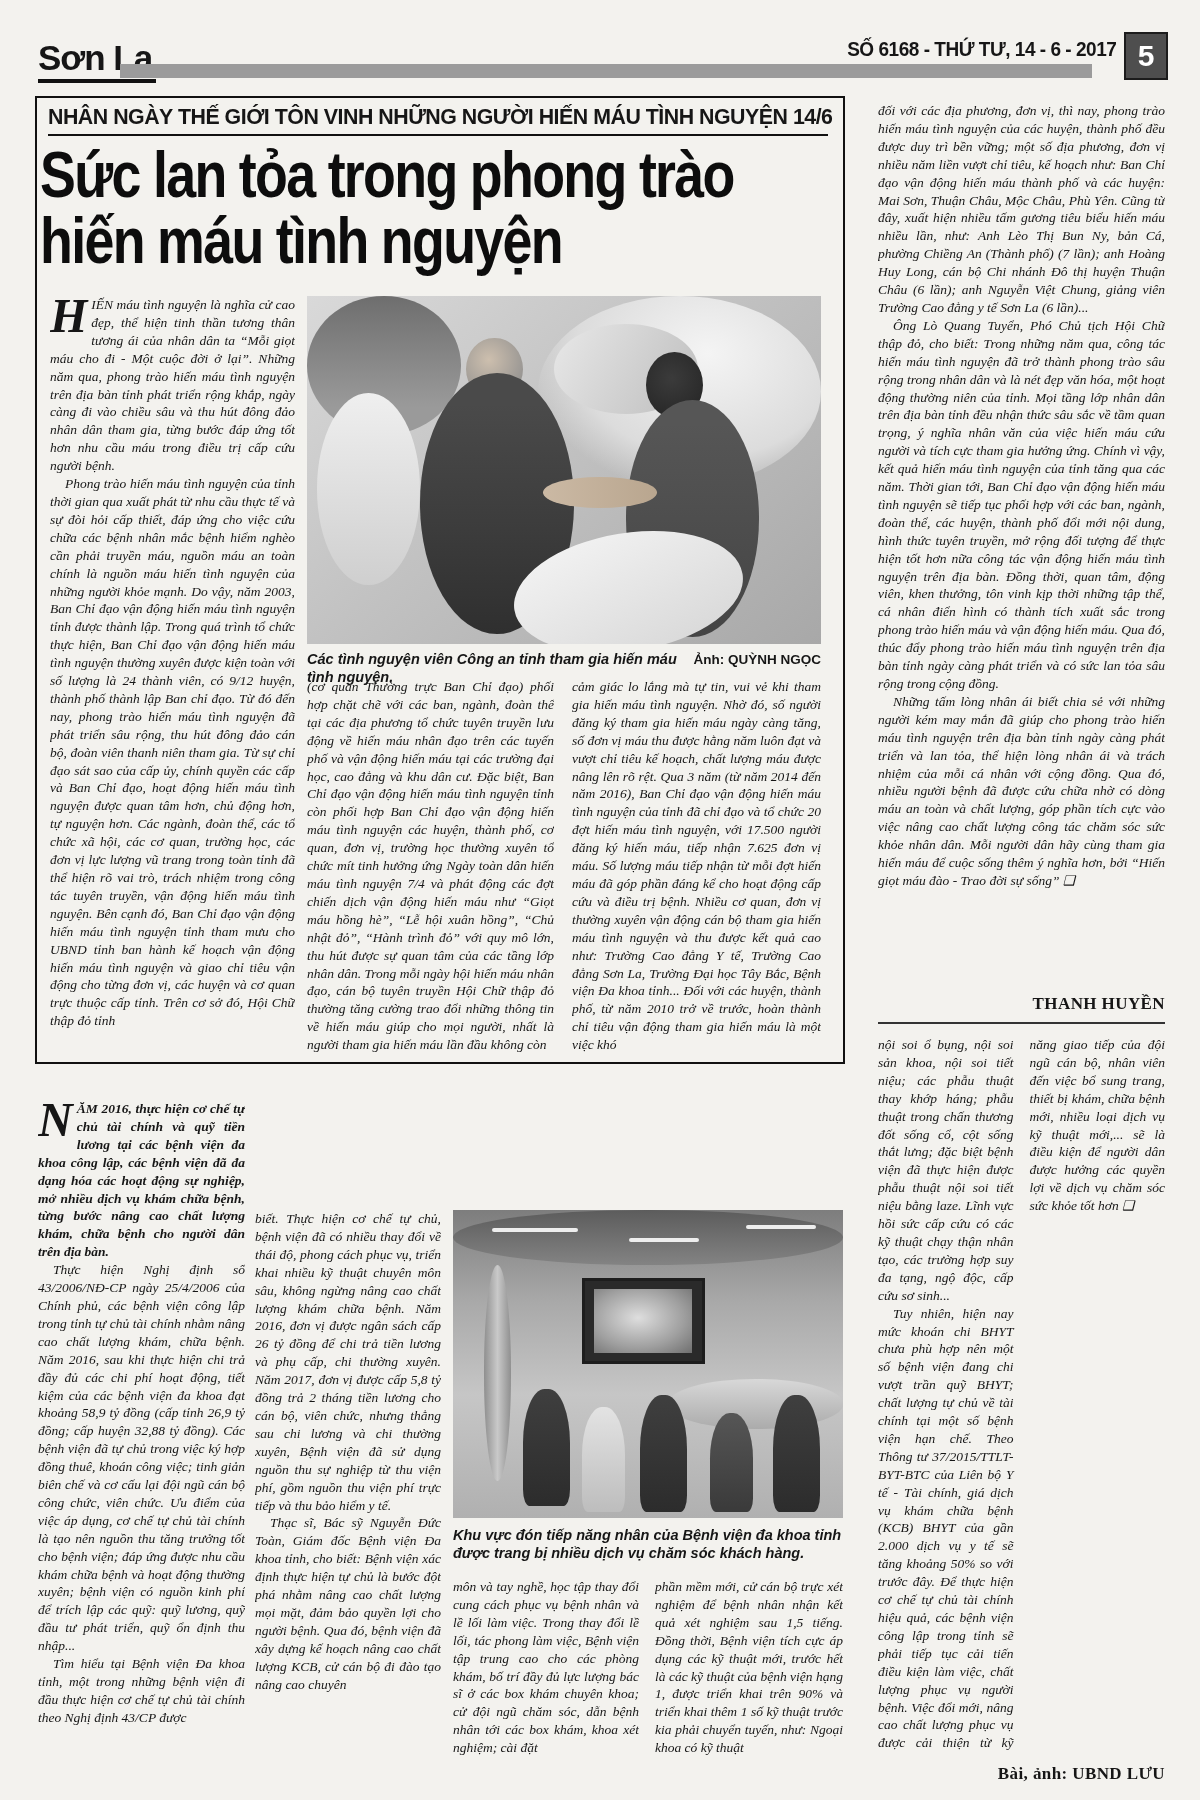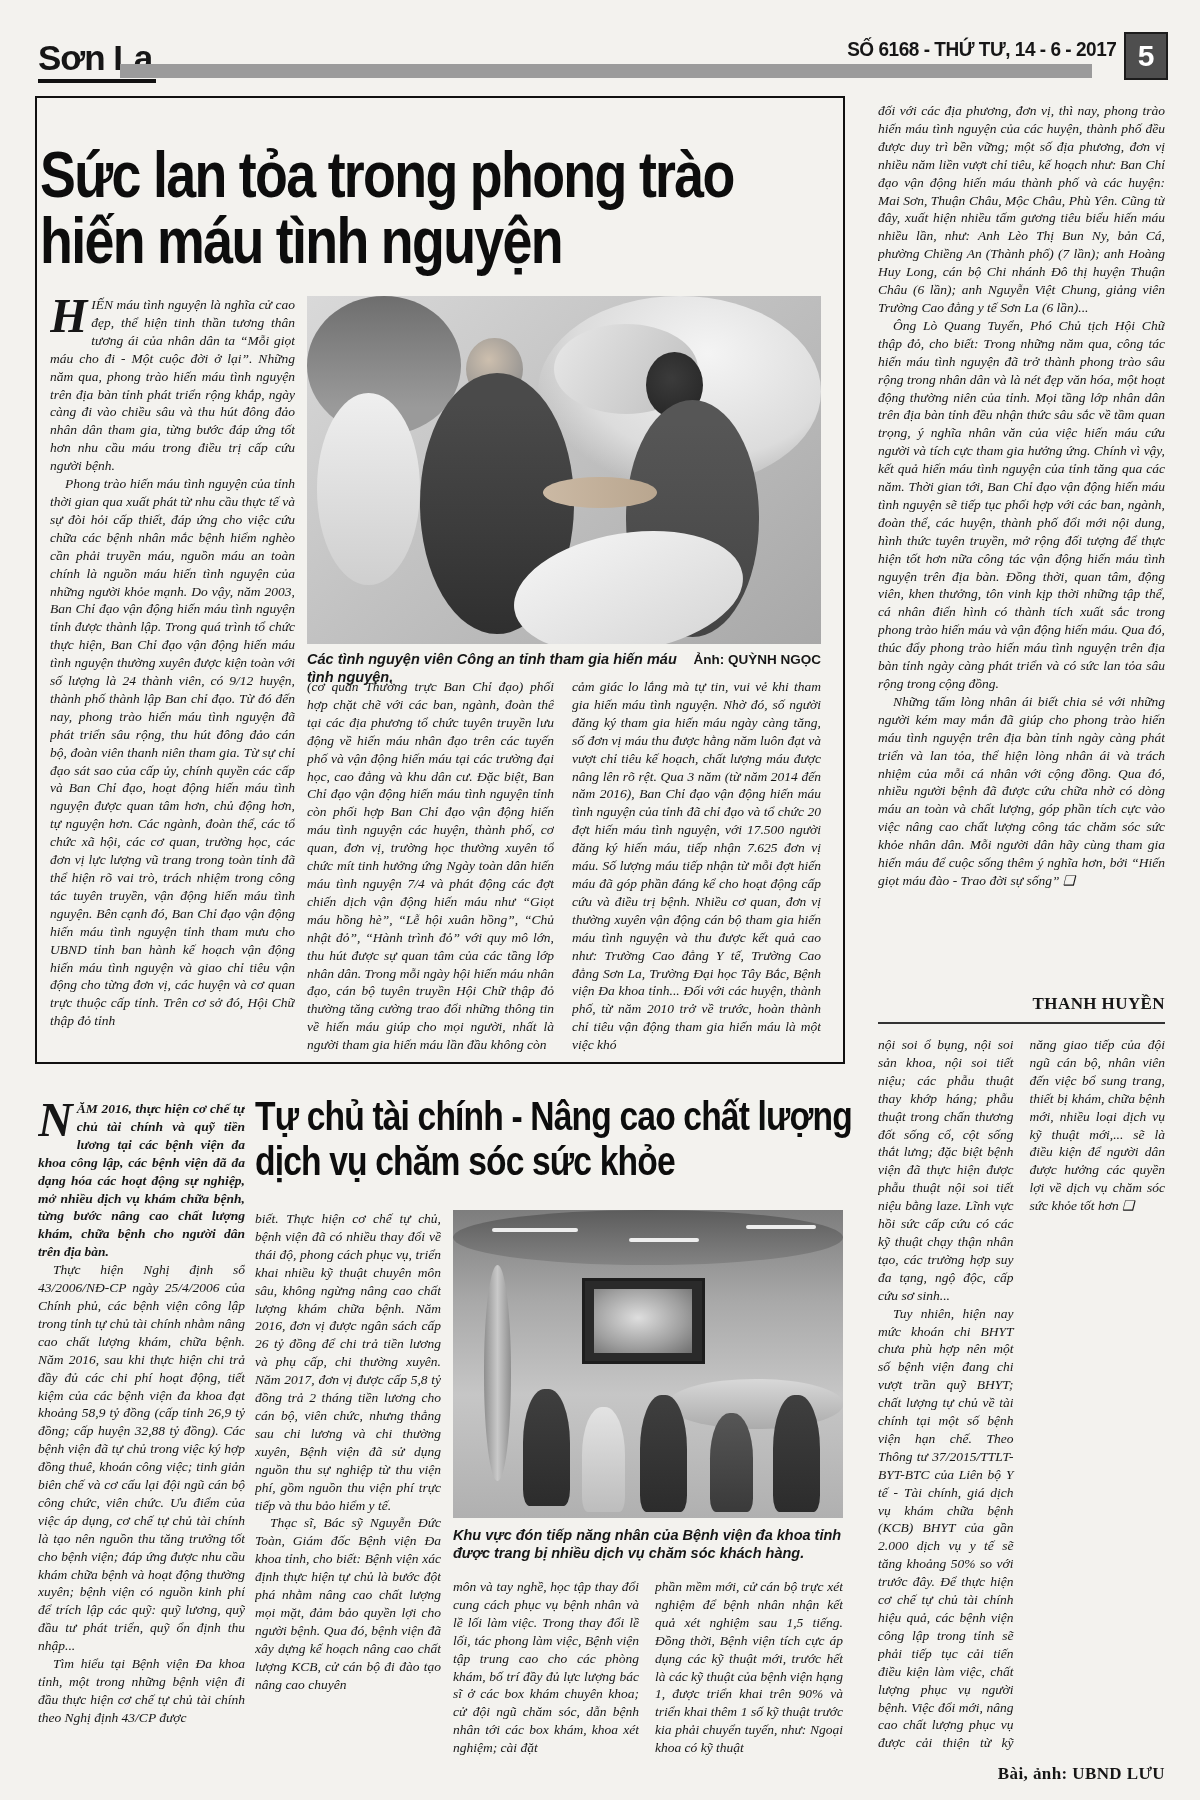--- a/index.html
+++ b/index.html
@@ -88,20 +88,23 @@
     <span class="masthead">Sơn La</span>
   </div>
   <div class="abs graybar" style="left:120px;top:64px;width:972px;height:14px;"></div>
   <div class="abs issue" style="right:84px;top:38px;">SỐ 6168 - THỨ TƯ, 14 - 6 - 2017</div>
   <div class="abs pagenum" style="right:32px;top:32px;width:40px;height:44px;">
     <span>5</span>
   </div>
 
   <div class="abs box1" style="left:35px;top:96px;width:806px;height:964px;"></div>
 
+  <div class="abs kickline" style="left:48px;top:104px;width:780px;height:30px;">
+    <div class="kicker">NHÂN NGÀY THẾ GIỚI TÔN VINH NHỮNG NGƯỜI HIẾN MÁU TÌNH NGUYỆN 14/6</div>
+  </div>
 
   <div class="abs" style="left:40px;top:142px;width:790px;height:148px;overflow:visible;">
     <div class="headline1">
       <div>Sức lan tỏa trong phong trào</div>
       <div>hiến máu tình nguyện</div>
     </div>
   </div>
 
   <div class="abs body-col" style="left:50px;top:296px;width:245px;height:758px;">
     <p class="first"><span class="dropcap">H</span><span>IẾN máu tình nguyện là nghĩa cử cao đẹp, thể hiện tinh thần tương thân tương ái của nhân dân ta “Mỗi giọt máu cho đi - Một cuộc đời ở lại”. Những năm qua, phong trào hiến máu tình nguyện trên địa bàn tỉnh phát triển rộng khắp, ngày càng đi vào chiều sâu và thu hút đông đảo nhân dân tham gia, từng bước đáp ứng tốt hơn nhu cầu máu trong điều trị cấp cứu người bệnh.</span></p>
@@ -140,26 +143,20 @@
   <div class="abs byline" style="left:878px;top:994px;width:287px;">THANH HUYỀN</div>
 
   <div class="abs rule" style="left:878px;top:1022px;width:287px;height:2px;"></div>
 
   <div class="abs body-col" style="left:38px;top:1100px;width:207px;height:688px;">
     <p class="first intro-bold"><span class="dropcap">N</span><span>ĂM 2016, thực hiện cơ chế tự chủ tài chính và quỹ tiền lương tại các bệnh viện đa khoa công lập, các bệnh viện đã đa dạng hóa các hoạt động sự nghiệp, mở nhiều dịch vụ khám chữa bệnh, từng bước nâng cao chất lượng khám, chữa bệnh cho người dân trên địa bàn.</span></p>
     <p>Thực hiện Nghị định số 43/2006/NĐ-CP ngày 25/4/2006 của Chính phủ, các bệnh viện công lập trong tỉnh tự chủ tài chính nhằm nâng cao chất lượng khám, chữa bệnh. Năm 2016, sau khi thực hiện chi trả đầy đủ các chi phí hoạt động, tiết kiệm của các bệnh viện đa khoa đạt khoảng 58,9 tỷ đồng (cấp tỉnh 26,9 tỷ đồng; cấp huyện 32,88 tỷ đồng). Các bệnh viện đã tự chủ trong việc ký hợp đồng thuê, khoán công việc; tinh giản biên chế và cơ cấu lại đội ngũ cán bộ công chức, viên chức. Ưu điểm của việc áp dụng, cơ chế tự chủ tài chính là tạo nên nguồn thu tăng trưởng tốt cho bệnh viện; đáp ứng được nhu cầu khám chữa bệnh và hoạt động thường xuyên; bệnh viện có nguồn kinh phí để trích lập các quỹ: quỹ lương, quỹ đầu tư phát triển, quỹ ổn định thu nhập...</p>
     <p>Tìm hiểu tại Bệnh viện Đa khoa tỉnh, một trong những bệnh viện đi đầu thực hiện cơ chế tự chủ tài chính theo Nghị định 43/CP được</p>
   </div>
 
-  <div class="abs" style="left:255px;top:1094px;width:590px;height:100px;">
-    <div class="headline2">
-      <div>Tự chủ tài chính - Nâng cao chất lượng</div>
-      <div>dịch vụ chăm sóc sức khỏe</div>
-    </div>
-  </div>
 
   <div class="abs body-col" style="left:255px;top:1210px;width:186px;height:578px;">
     <p class="first">biết. Thực hiện cơ chế tự chủ, bệnh viện đã có nhiều thay đổi về thái độ, phong cách phục vụ, triển khai nhiều kỹ thuật chuyên môn sâu, không ngừng nâng cao chất lượng khám chữa bệnh. Năm 2016, đơn vị được ngân sách cấp 26 tỷ đồng để chi trả tiền lương và phụ cấp, chi thường xuyên. Năm 2017, đơn vị được cấp 5,8 tỷ đồng trả 2 tháng tiền lương cho cán bộ, viên chức, nhưng thẳng sau chi lương và chi thường xuyên, Bệnh viện đã sử dụng nguồn thu sự nghiệp từ thu viện phí, gồm nguồn thu viện phí trực tiếp và thu bảo hiểm y tế.</p>
     <p>Thạc sĩ, Bác sỹ Nguyễn Đức Toàn, Giám đốc Bệnh viện Đa khoa tỉnh, cho biết: Bệnh viện xác định thực hiện tự chủ là bước đột phá nhằm nâng cao chất lượng mọi mặt, đảm bảo quyền lợi cho người bệnh. Qua đó, bệnh viện đã xây dựng kế hoạch nâng cao chất lượng KCB, cử cán bộ đi đào tạo nâng cao chuyên</p>
   </div>
 
   <div class="abs photo ph2" style="left:453px;top:1210px;width:390px;height:308px;">
     <div class="blob ph2-ceiling"></div>
     <div class="ph2-light" style="left:10%;top:6%;width:22%;"></div>
     <div class="ph2-light" style="left:45%;top:9%;width:18%;"></div>

